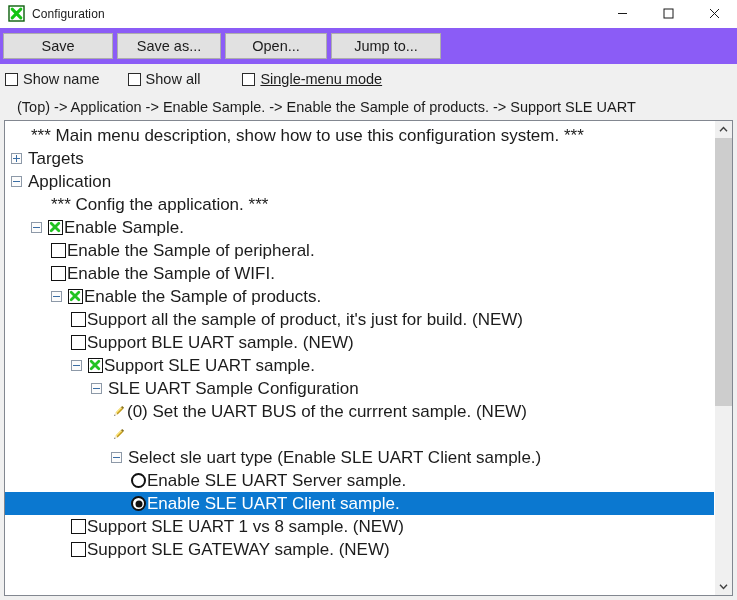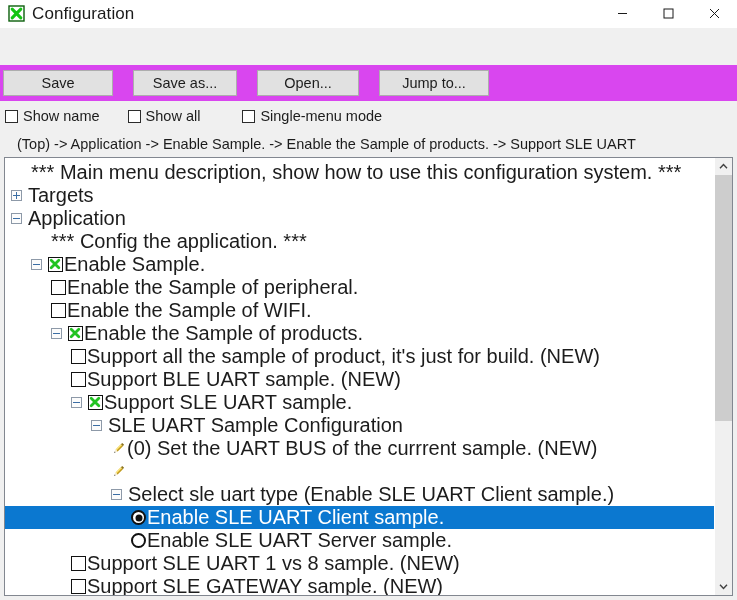--- a/index.html
+++ b/index.html
@@ -41,21 +41,21 @@
   .title-icon {
     width: 17px;
     height: 17px;
     margin-left: 8px;
     margin-right: 7px;
     position: relative;
     flex: 0 0 auto;
   }
   .title-icon svg { display: block; }
   .title-text {
-    font-size: 17px;
+    font-size: 12px;
     color: #1b1b1b;
     letter-spacing: 0.1px;
     white-space: nowrap;
   }
   .win-controls {
     position: absolute;
     right: 0;
     top: 0;
     height: 27px;
     display: flex;
@@ -67,27 +67,26 @@
     align-items: center;
     justify-content: center;
     cursor: default;
   }
   .win-btn svg { display: block; }
 
   
   .toolbar {
     height: 36px;
     min-height: 36px;
-    background: #d946ef;
+    background: #8b5cf6;
     display: flex;
     align-items: center;
     padding: 0 3px;
     box-sizing: border-box;
-    gap: 20px;
-    margin-top: 37px;
+    gap: 4px;
   }
   .tbtn {
     height: 26px;
     background: #e1e1e1;
     border: 1px solid #adadad;
     border-radius: 0;
     font-family: "Liberation Sans", sans-serif;
     font-size: 14.5px;
     color: #1c1c1c;
     padding: 0 14px;
@@ -116,21 +115,21 @@
     gap: 20px;
   }
   .opt {
     display: flex;
     align-items: center;
     cursor: default;
     white-space: nowrap;
     font-size: 14.5px;
   }
   .opt + .opt { margin-left: 8px; }
-  .opt.spaced { margin-left: 22px; }
+  .opt.spaced { margin-left: 22px; text-decoration: underline; }
   .opt-box {
     width: 13px;
     height: 13px;
     border: 1px solid #2b2b2b;
     background: #ffffff;
     margin-right: 5px;
     box-sizing: border-box;
     flex: 0 0 auto;
   }
 
@@ -167,21 +166,21 @@
     overflow: hidden;
     padding-top: 3px;
     box-sizing: border-box;
   }
 
   .row {
     height: 23px;
     display: flex;
     align-items: center;
     white-space: nowrap;
-    font-size: 20px;
+    font-size: 17px;
     color: #1c1c1c;
     cursor: default;
     box-sizing: border-box;
   }
   .row.selected {
     background: #0b78d0;
     color: #ffffff;
   }
 
   .indent { flex: 0 0 auto; }
@@ -460,29 +459,29 @@
                 <path d="M6.95 12.25 L7.5 13.7 L8.05 12.25 Z" fill="#2b2b2b"></path>
               </g>
             </svg>
           </span>
         </div>
         <div class="row">
           <span class="indent" style="width: 106px;"></span>
           <span class="expander"></span>
           <span class="rowlabel">Select sle uart type (Enable SLE UART Client sample.)</span>
         </div>
+        <div class="row">
+          <span class="indent" style="width: 126px;"></span>
+          <span class="radio"></span>
+          <span class="rowlabel">Enable SLE UART Server sample.</span>
+        </div>
         <div class="row selected">
           <span class="indent" style="width: 126px;"></span>
           <span class="radio on"></span>
           <span class="rowlabel">Enable SLE UART Client sample.</span>
-        </div>
-        <div class="row">
-          <span class="indent" style="width: 126px;"></span>
-          <span class="radio"></span>
-          <span class="rowlabel">Enable SLE UART Server sample.</span>
         </div>
         <div class="row">
           <span class="indent" style="width: 66px;"></span>
           <span class="cbox"></span>
           <span class="rowlabel">Support SLE UART 1 vs 8 sample. (NEW)</span>
         </div>
         <div class="row">
           <span class="indent" style="width: 66px;"></span>
           <span class="cbox"></span>
           <span class="rowlabel">Support SLE GATEWAY sample. (NEW)</span>

